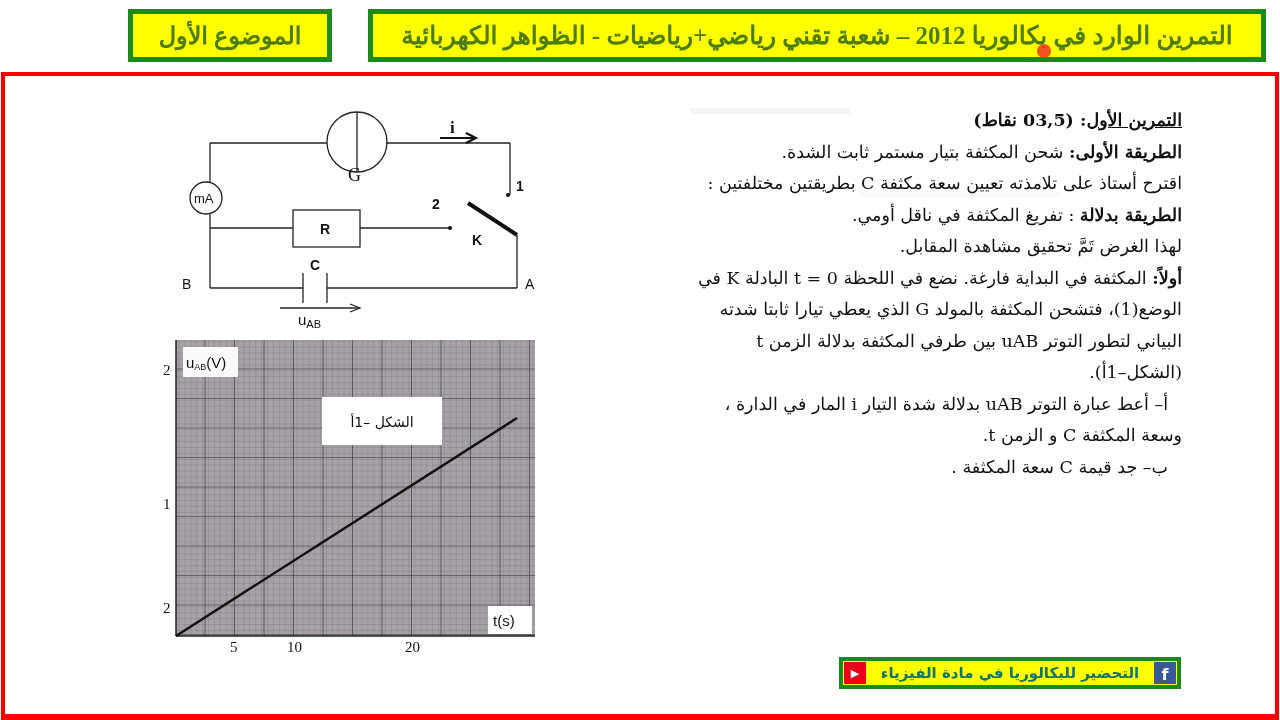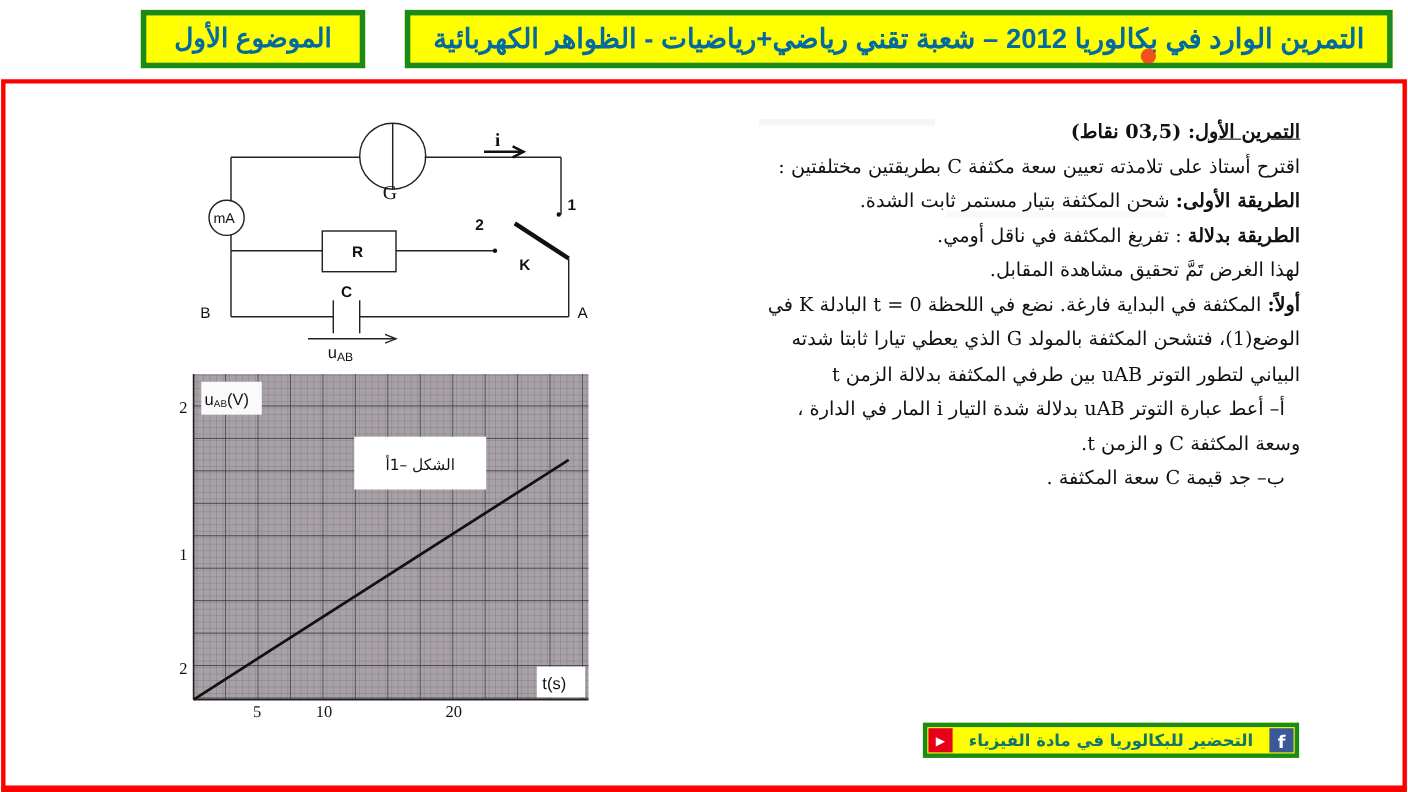--- a/index.html
+++ b/index.html
@@ -4,24 +4,24 @@
 <style>
   html, body { margin:0; padding:0; }
   body {
     width:1280px; height:720px; position:relative; overflow:hidden;
     background:#ffffff;
     font-family:"DejaVu Sans", "Liberation Sans", sans-serif;
   }
   .banner {
     position:absolute; box-sizing:border-box;
     background:#ffff00; border:5px solid #1a8a1a;
-    color:#0369a1; font-weight:bold; direction:rtl;
+    color:#4d7c0f; font-weight:bold; direction:rtl;
     display:flex; align-items:center; justify-content:center;
     white-space:nowrap; overflow:hidden;
-    font-family:Liberation Sans, sans-serif;
+    font-family:Liberation Serif, serif;
   }
   #title-banner { left:368px; top:9px; width:898px; height:53px; font-size:25px; }
   #topic-banner { left:128px; top:9px; width:204px; height:53px; font-size:24px; }
   .red-dot {
     position:absolute; left:1037px; top:44px; width:14px; height:14px;
     border-radius:50%; background:#ee3322; opacity:.85;
   }
   #frame {
     position:absolute; left:1px; top:72px; width:1278px; height:648px;
     box-sizing:border-box; border:4px solid #ff0000; border-bottom-width:6px;
@@ -150,33 +150,34 @@
       <text x="13" y="179">1</text>
       <text x="13" y="283">2</text>
     </g>
   </g>
 </svg>
 
 <div id="text">
   <div class="line">
     <b class="u">التمرين الأول</b><b>: (03,5 نقاط)</b>
   </div>
-  <div class="line">اقترح أستاذ على تلامذته تعيين سعة  مكثفة C بطريقتين مختلفتين :</div>
   <div class="line">
     <b>الطريقة الأولى:</b><span> شحن المكثفة بتيار مستمر ثابت الشدة.</span>
   </div>
+  <div class="line">اقترح أستاذ على تلامذته تعيين سعة  مكثفة C بطريقتين مختلفتين :</div>
   <div class="line">
     <b>الطريقة بدلالة</b><span> : تفريغ المكثفة في ناقل أومي.</span>
   </div>
   <div class="line">لهذا الغرض تَمَّ تحقيق مشاهدة المقابل.</div>
   <div class="line">
     <b>أولاً:</b><span> المكثفة في البداية فارغة. نضع في اللحظة  t = 0  البادلة K في</span>
   </div>
   <div class="line">الوضع(1)، فتشحن المكثفة بالمولد G الذي يعطي تيارا ثابتا شدته</div>
   <div class="line">البياني لتطور التوتر  uAB  بين طرفي المكثفة بدلالة الزمن t</div>
+  <div class="line">(الشكل–1أ).</div>
   <div class="line indent">أ– أعط عبارة التوتر  uAB بدلالة شدة التيار i المار في الدارة ،</div>
   <div class="line">وسعة المكثفة C و الزمن  t.</div>
   <div class="line indent">ب– جد قيمة  C سعة المكثفة .</div>
 </div>
 
 <div id="footer-banner">
   <div class="yt">▶</div>
   <div class="txt">التحضير للبكالوريا في مادة الفيزياء</div>
   <div class="fb">f</div>
 </div>

